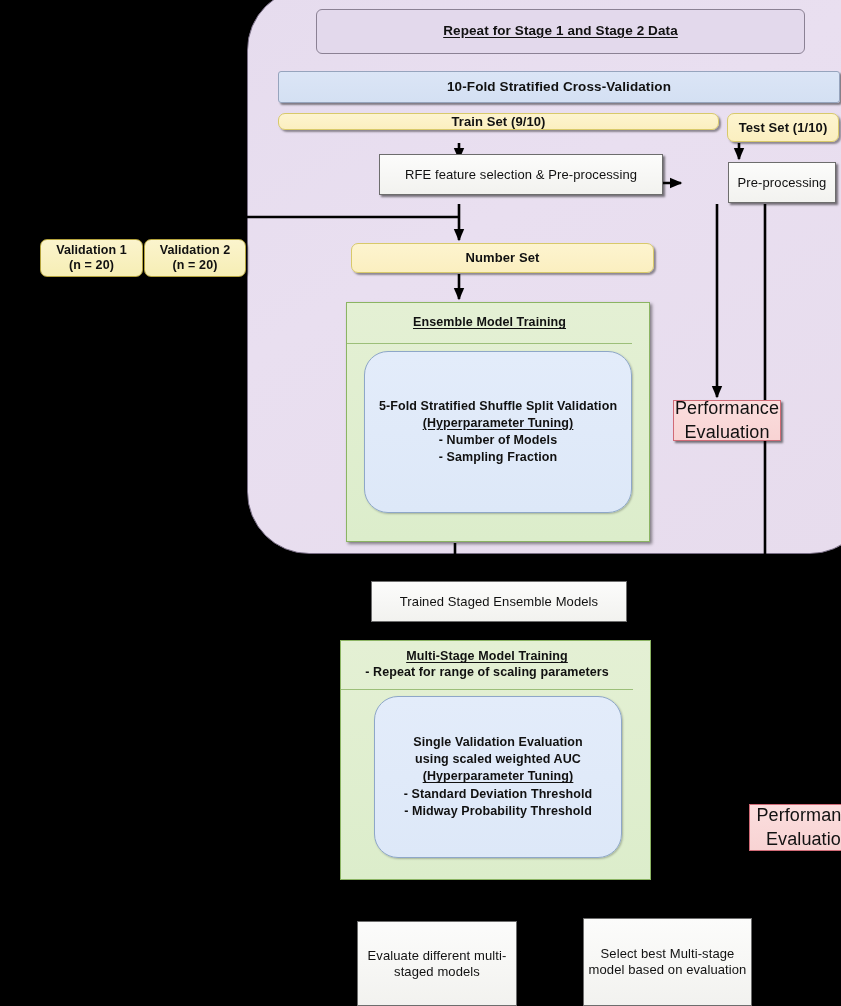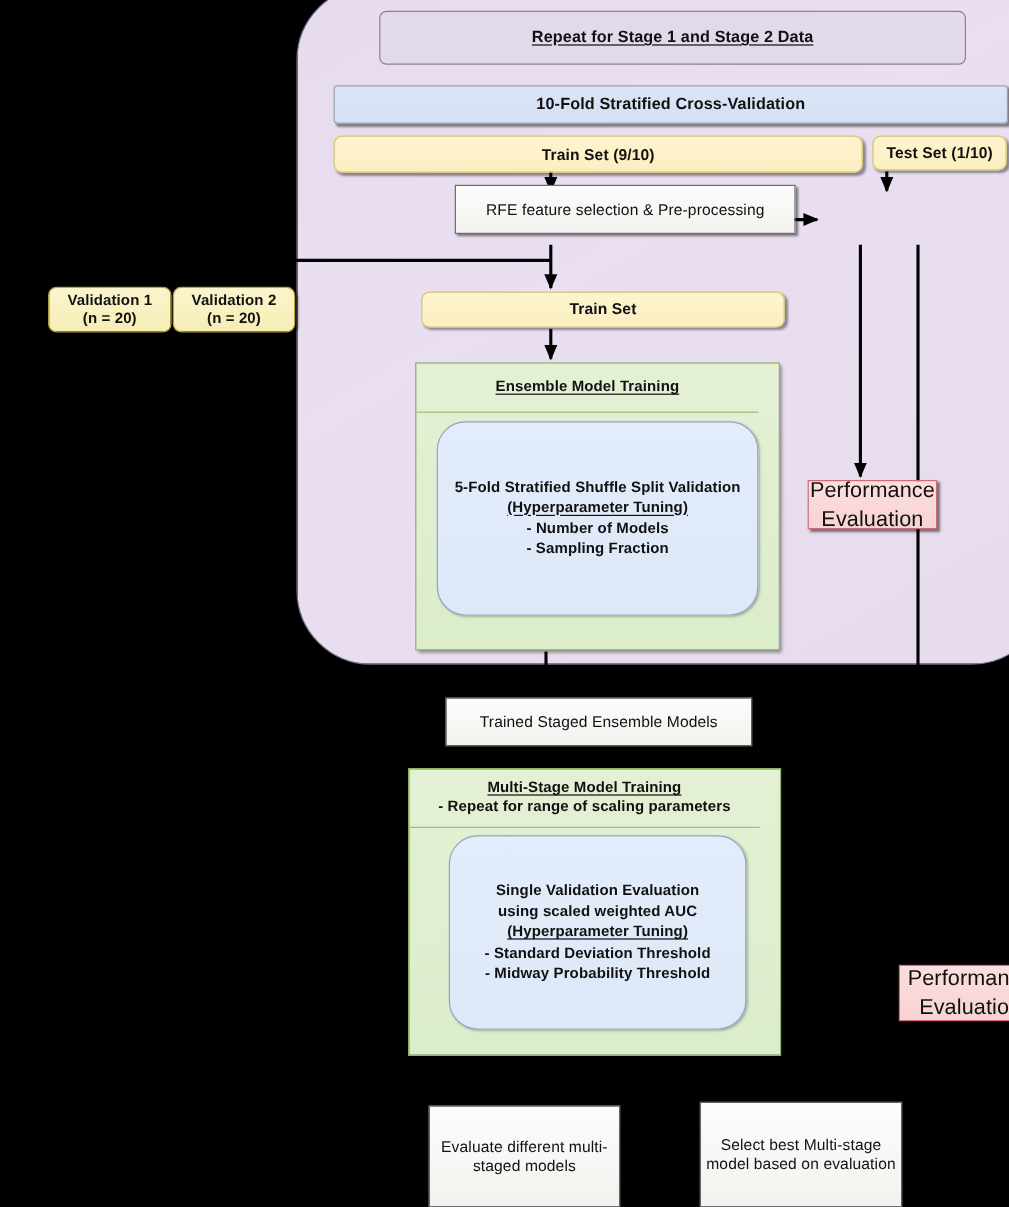--- a/index.html
+++ b/index.html
@@ -36,21 +36,21 @@
     box-shadow:2px 2px 2px rgba(0,0,0,.45);
   }
 
   
   .yellow{
     background:linear-gradient(180deg,#fdf4cf 0%,#fbefc0 100%);
     border:1.5px solid #d8c96a;border-radius:7px;
     box-shadow:2px 2px 2px rgba(0,0,0,.4);
     font-size:13px;
   }
-  #train-set-9{left:234px;top:113px;width:441px;height:31px;}
+  #train-set-9{left:234px;top:113px;width:441px;height:17px;}
   #test-set-1{left:683px;top:113px;width:112px;height:29px;}
   #train-set{left:307px;top:243px;width:303px;height:30px;}
 
   
   .white{
     background:linear-gradient(180deg,#fcfcfb 0%,#f2f2ef 100%);
     border:1.5px solid #6d6d6d;
     box-shadow:2px 2px 2px rgba(0,0,0,.5);
     font-weight:normal;font-size:13px;
   }
@@ -164,22 +164,23 @@
   </div>
 
   <div class="box" id="cv-bar">10-Fold Stratified Cross-Validation</div>
 
   <div class="box yellow" id="train-set-9">Train Set (9/10)</div>
 
   <div class="box yellow" id="test-set-1">Test Set (1/10)</div>
 
   <div class="box white" id="rfe-box">RFE feature selection &amp; Pre-processing</div>
 
-
-  <div class="box yellow" id="train-set">Train Set</div>
+  <div class="box white" id="preproc-box">Pre-processing</div>
+
+  <div class="box yellow" id="train-set">Number Set</div>
 
   <div class="box validation" id="validation-1">
     <div>Validation 1</div>
     <div>(n = 20)</div>
   </div>
   <div class="box validation" id="validation-2">
     <div>Validation 2</div>
     <div>(n = 20)</div>
   </div>
 

